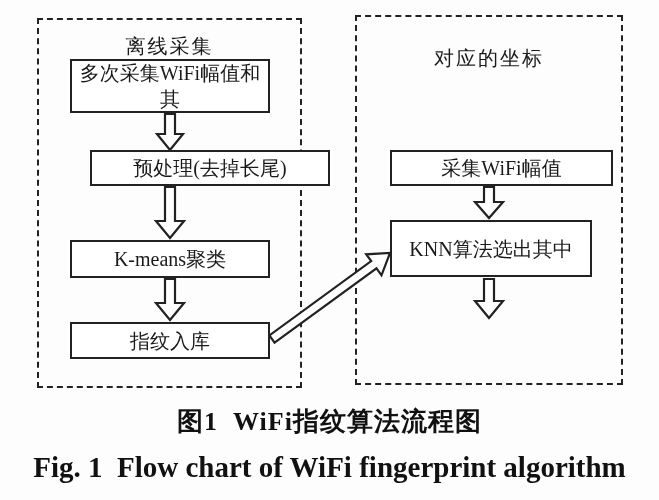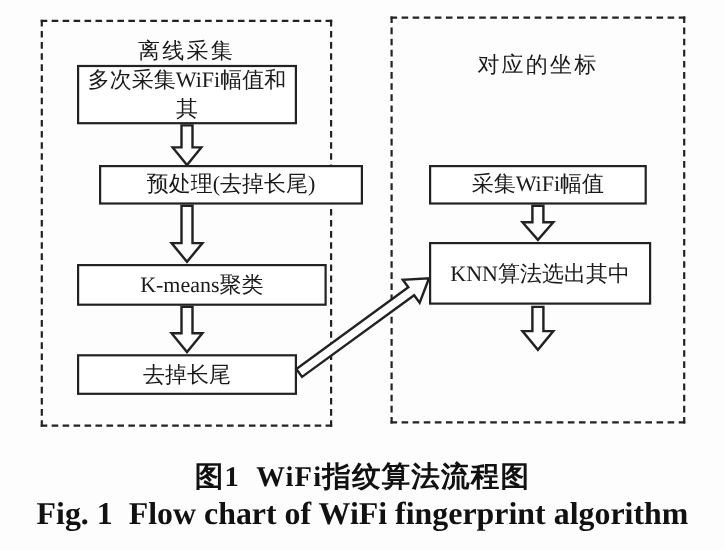--- a/index.html
+++ b/index.html
@@ -44,23 +44,23 @@
     flex-direction:column;
     align-items:center;
     justify-content:center;
     text-align:center;
     font-size:20px;
     line-height:26px;
     color:var(--text);
   }
   .box-l1{left:70px;top:59px;width:200px;height:54px;}
   .box-l2{left:70px;top:150px;width:240px;height:36px;margin-left:20px;}
-  .box-l3{left:70px;top:240px;width:227px;height:38px;}
+  .box-l3{left:70px;top:240px;width:200px;height:38px;}
   .box-l4{left:70px;top:322px;width:200px;height:37px;}
-  .box-r1{left:390px;top:150px;width:198px;height:36px;}
+  .box-r1{left:390px;top:150px;width:223px;height:36px;}
   .box-r2{left:390px;top:220px;width:202px;height:57px;}
   .box-r3{left:390px;top:320px;width:202px;height:36px;}
   .arrows-overlay{
     position:absolute;
     left:0;top:0;
     width:659px;height:500px;
     pointer-events:none;
   }
   .arrows-overlay polygon{
     fill:var(--box-fill);
@@ -72,21 +72,21 @@
   .caption{
     position:absolute;
     left:0;
     width:659px;
     text-align:center;
     font-weight:bold;
     white-space:pre;
     color:#111;
   }
   .caption-zh{
-    top:416px;
+    top:404px;
     font-size:26px;
     letter-spacing:1px;
     font-family:"Liberation Serif", serif;
   }
   .caption-en{
     top:451px;
     font-size:29px;
     font-family:Liberation Serif, serif;
     letter-spacing:0px;
   }
@@ -110,21 +110,21 @@
 
   <div class="flow-box box-l2">
     <span>预处理(去掉长尾)</span>
   </div>
 
   <div class="flow-box box-l3">
     <span>K-means聚类</span>
   </div>
 
   <div class="flow-box box-l4">
-    <span>去掉长尾</span>
+    <span>指纹入库</span>
   </div>
 
   <div class="flow-box box-r1">
     <span>采集WiFi幅值</span>
   </div>
 
   <div class="flow-box box-r2">
     <span>KNN算法选出其中</span>
   </div>
 

